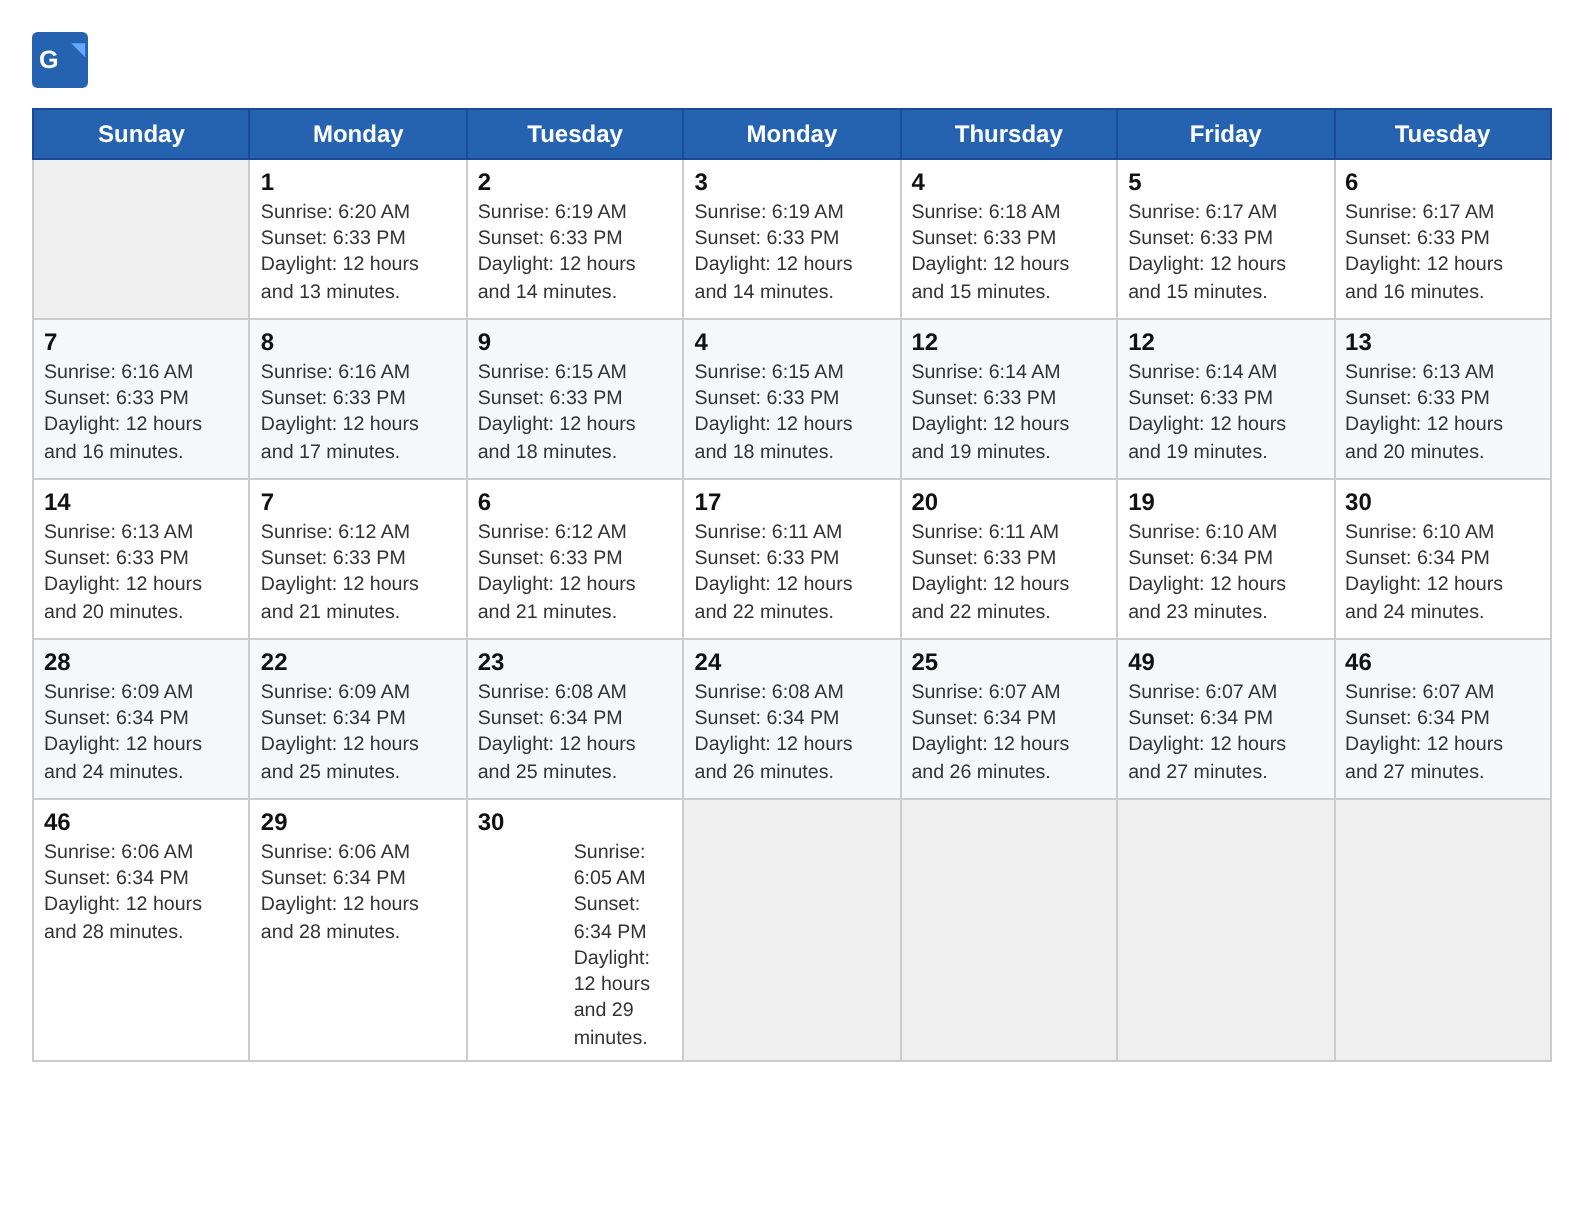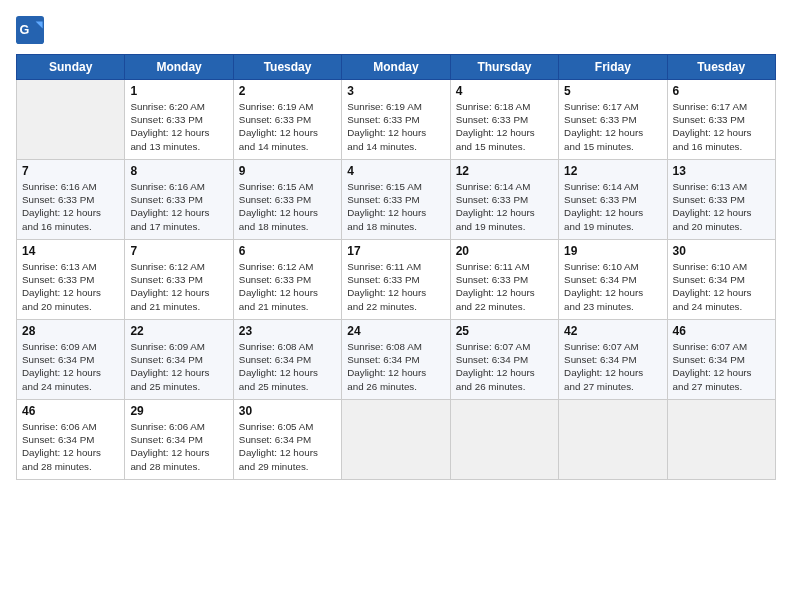--- a/index.html
+++ b/index.html
@@ -312,21 +312,21 @@
 and 26 minutes.</div>
           </td>
           <td>
             <span class="day-num">25</span>
             <div class="day-info" style="white-space: pre-line;">Sunrise: 6:07 AM
 Sunset: 6:34 PM
 Daylight: 12 hours
 and 26 minutes.</div>
           </td>
           <td>
-            <span class="day-num">42</span>
+            <span class="day-num">49</span>
             <div class="day-info" style="white-space: pre-line;">Sunrise: 6:07 AM
 Sunset: 6:34 PM
 Daylight: 12 hours
 and 27 minutes.</div>
           </td>
           <td>
             <span class="day-num">46</span>
             <div class="day-info" style="white-space: pre-line;">Sunrise: 6:07 AM
 Sunset: 6:34 PM
 Daylight: 12 hours
@@ -343,21 +343,21 @@
           </td>
           <td>
             <span class="day-num">29</span>
             <div class="day-info" style="white-space: pre-line;">Sunrise: 6:06 AM
 Sunset: 6:34 PM
 Daylight: 12 hours
 and 28 minutes.</div>
           </td>
           <td>
             <span class="day-num">30</span>
-            <div class="day-info" style="white-space: pre-line;">Sunrise: 6:05 AM
+            <div class="day-info" style="white-space: pre-line; margin-left: 48px;">Sunrise: 6:05 AM
 Sunset: 6:34 PM
 Daylight: 12 hours
 and 29 minutes.</div>
           </td>
           <td class="empty"></td>
           <td class="empty"></td>
           <td class="empty"></td>
           <td class="empty"></td>
         </tr>
       </tbody>

